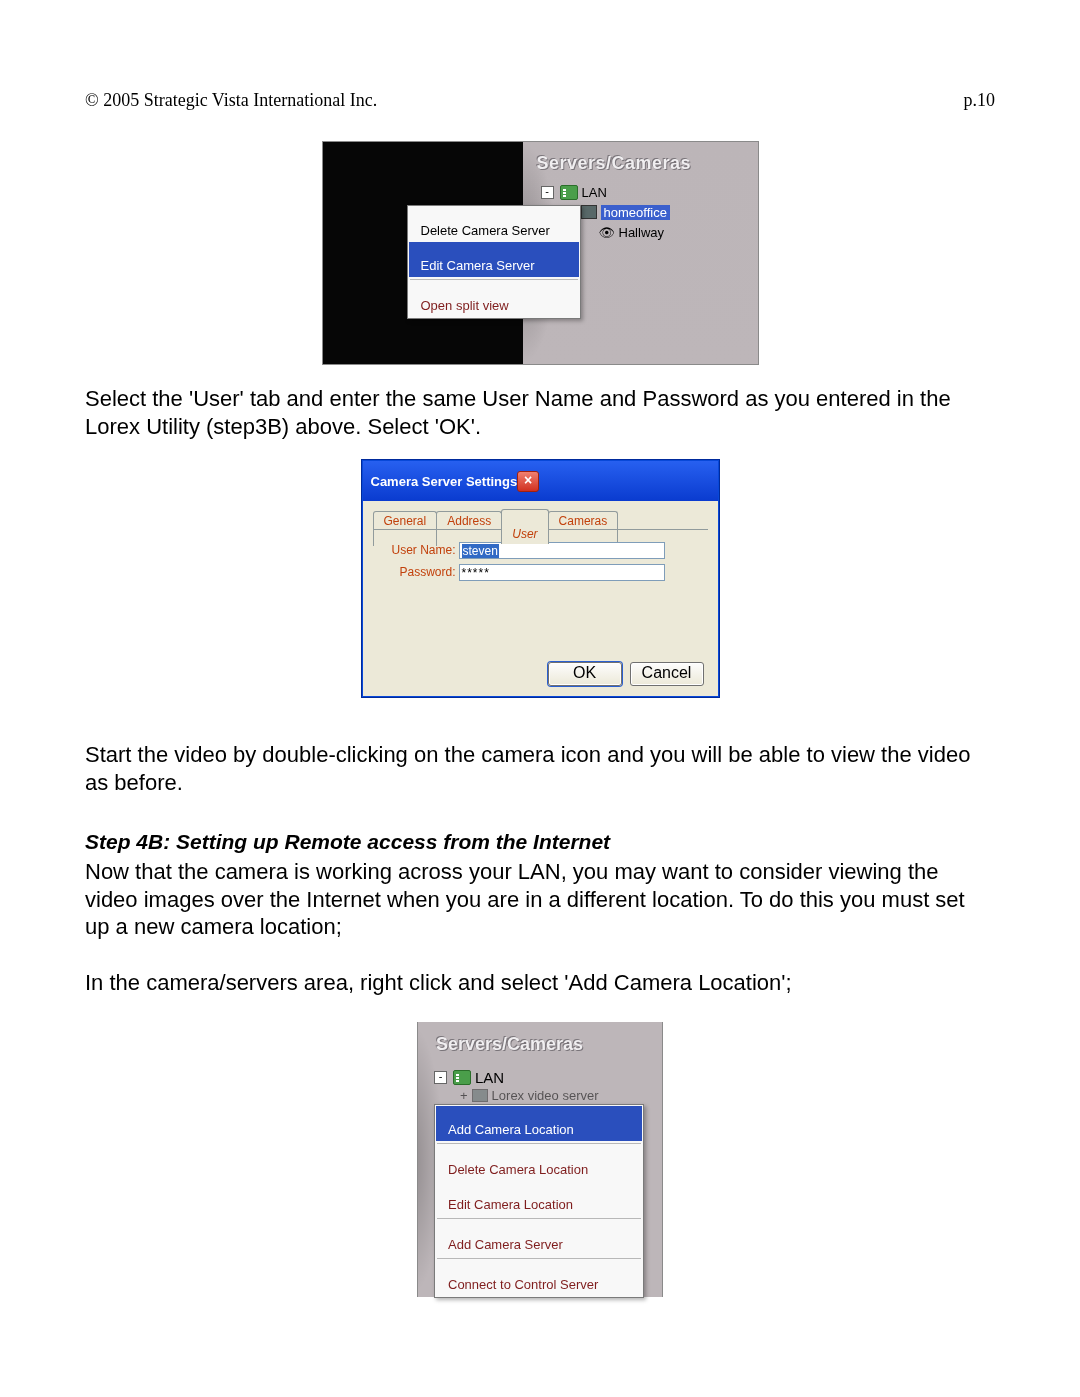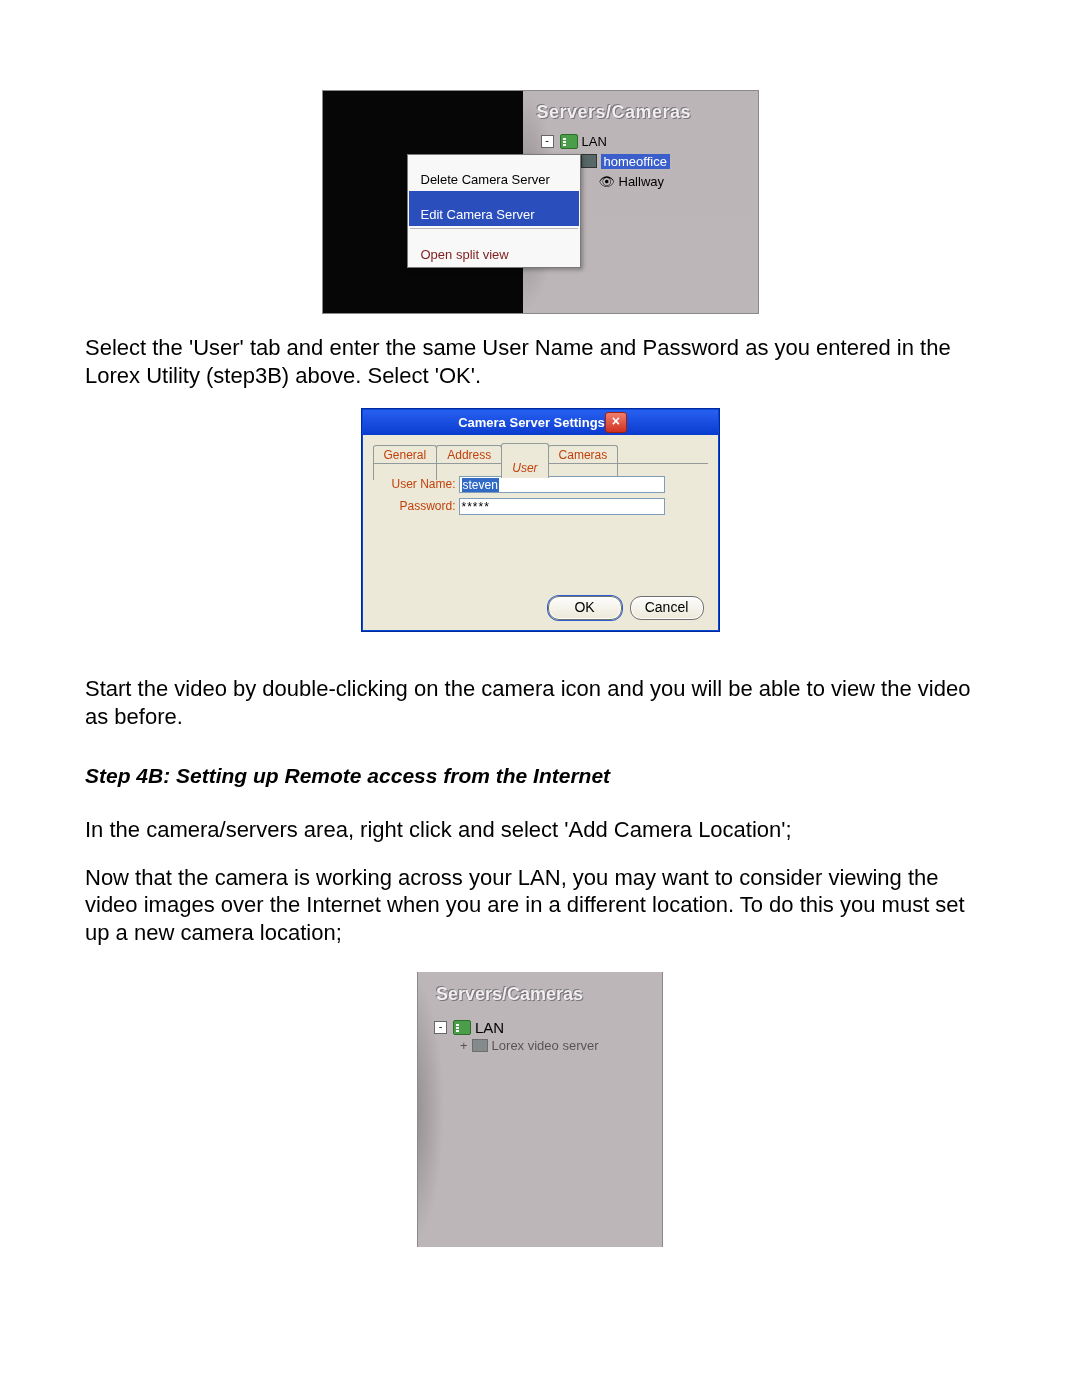--- a/index.html
+++ b/index.html
@@ -147,25 +147,25 @@
 
   
   .ss2 {
     width: 355px;
     margin: 8px auto 0 auto;
     border: 1px solid #0848d8;
     box-shadow: 0 0 0 1px #002a9c;
     font-family: Tahoma, sans-serif;
   }
   .ss2-titlebar {
-    height: 25px;
+    height: 40px;
     background: linear-gradient(#2760f0,#0a3bcf);
     display: flex;
     align-items: center;
-    justify-content: center;
+    justify-content: flex-start;
     padding: 0 3px 0 8px;
   }
   .ss2-title {
     color: #fff;
     font-weight: bold;
     font-size: 13px;
   }
   .closebox {
     width: 20px; height: 19px;
     background: linear-gradient(#f08070,#d03020);
@@ -231,23 +231,23 @@
     line-height: 17px;
     box-sizing: border-box;
   }
   .txt1 { top: 41px; left: 96px; width: 206px; }
   .txt1 .selinput { background:#316ac5; color:#fff; padding:0 1px; }
   .txt2 { top: 63px; left: 96px; width: 206px; letter-spacing:1px;}
   .winbtn {
     position: absolute;
     width: 72px; height: 22px;
     border: 1px solid #707070;
-    border-radius: 11px;
+    border-radius: 3px;
     background: linear-gradient(#fdfdfd,#ece9d8);
-    font-size: 14px;
+    font-size: 16px;
     text-align: center;
     line-height: 20px;
     box-shadow: inset 0 0 0 1px #fff;
   }
   .btn-ok { right: 96px; bottom: 10px; box-shadow: inset 0 0 0 1px #fff, 0 0 0 1px #2a5fd0; }
   .btn-cancel { right: 14px; bottom: 10px; }
 
   
   .ss3 {
     width: 244px;
@@ -283,20 +283,24 @@
     top: 82px; left: 16px;
     width: 206px;
   }
 
 </style>
 </head>
 <body>
 
 <div class="page">
 
+  <div class="header-row">
+    <span>© 2005 Strategic Vista International Inc.</span>
+    <span>p.10</span>
+  </div>
 
   <div class="ss1">
     <div class="ss1-black"></div>
     <div class="ss1-panel"></div>
     <div class="ss1-left-curve"></div>
     <div class="ss1-panel-title">Servers/Cameras</div>
     <div class="tree">
       <div class="tree-row tree-lan">
         <div class="tree-minus">-</div>
         <div class="icon-lan"></div>
@@ -339,33 +343,43 @@
       <div class="formrow label fr2l">Password:</div>
       <div class="txtinput txt2">*****</div>
       <div class="winbtn btn-ok">OK</div>
       <div class="winbtn btn-cancel">Cancel</div>
     </div>
   </div>
 
   <p class="body-text" style="margin-top:44px;">Start the video by double-clicking on the camera icon and you will be able to view the video as before.</p>
 
   <div class="step-heading">Step 4B: Setting up Remote access from the Internet</div>
+  <p class="body-text" style="margin-top:2px;">Now that the camera is working across your LAN, you may want to consider viewing the video images over the Internet when you are in a different location.  To do this you must set up a new camera location;</p>
   <p class="body-text" style="margin-top:28px;">In the camera/servers area, right click and select 'Add Camera Location';</p>
-  <p class="body-text" style="margin-top:2px;">Now that the camera is working across your LAN, you may want to consider viewing the video images over the Internet when you are in a different location.  To do this you must set up a new camera location;</p>
 
   <div class="ss3">
     <div class="ss3-left-curve"></div>
     <div class="ss3-title">Servers/Cameras</div>
     <div class="tree">
       <div class="tree-row tree-lan">
         <div class="tree-minus">-</div>
         <div class="icon-lan"></div>
         <span class="ss3-lan-label">LAN</span>
       </div>
       <div class="tree-row" style="margin-left:30px; opacity:0.55; overflow:hidden; height:14px;">
         <span style="margin-right:4px;">+</span>
         <div class="icon-vserver"></div>
         <span>Lorex video server</span>
       </div>
     </div>
+    <div class="ctxmenu">
+      <div class="mi sel">Add Camera Location</div>
+      <hr>
+      <div class="mi dis">Delete Camera Location</div>
+      <div class="mi dis">Edit Camera Location</div>
+      <hr>
+      <div class="mi dis">Add Camera Server</div>
+      <hr>
+      <div class="mi dis">Connect to Control Server</div>
+    </div>
   </div>
 
 </div>
 
 </body></html>

